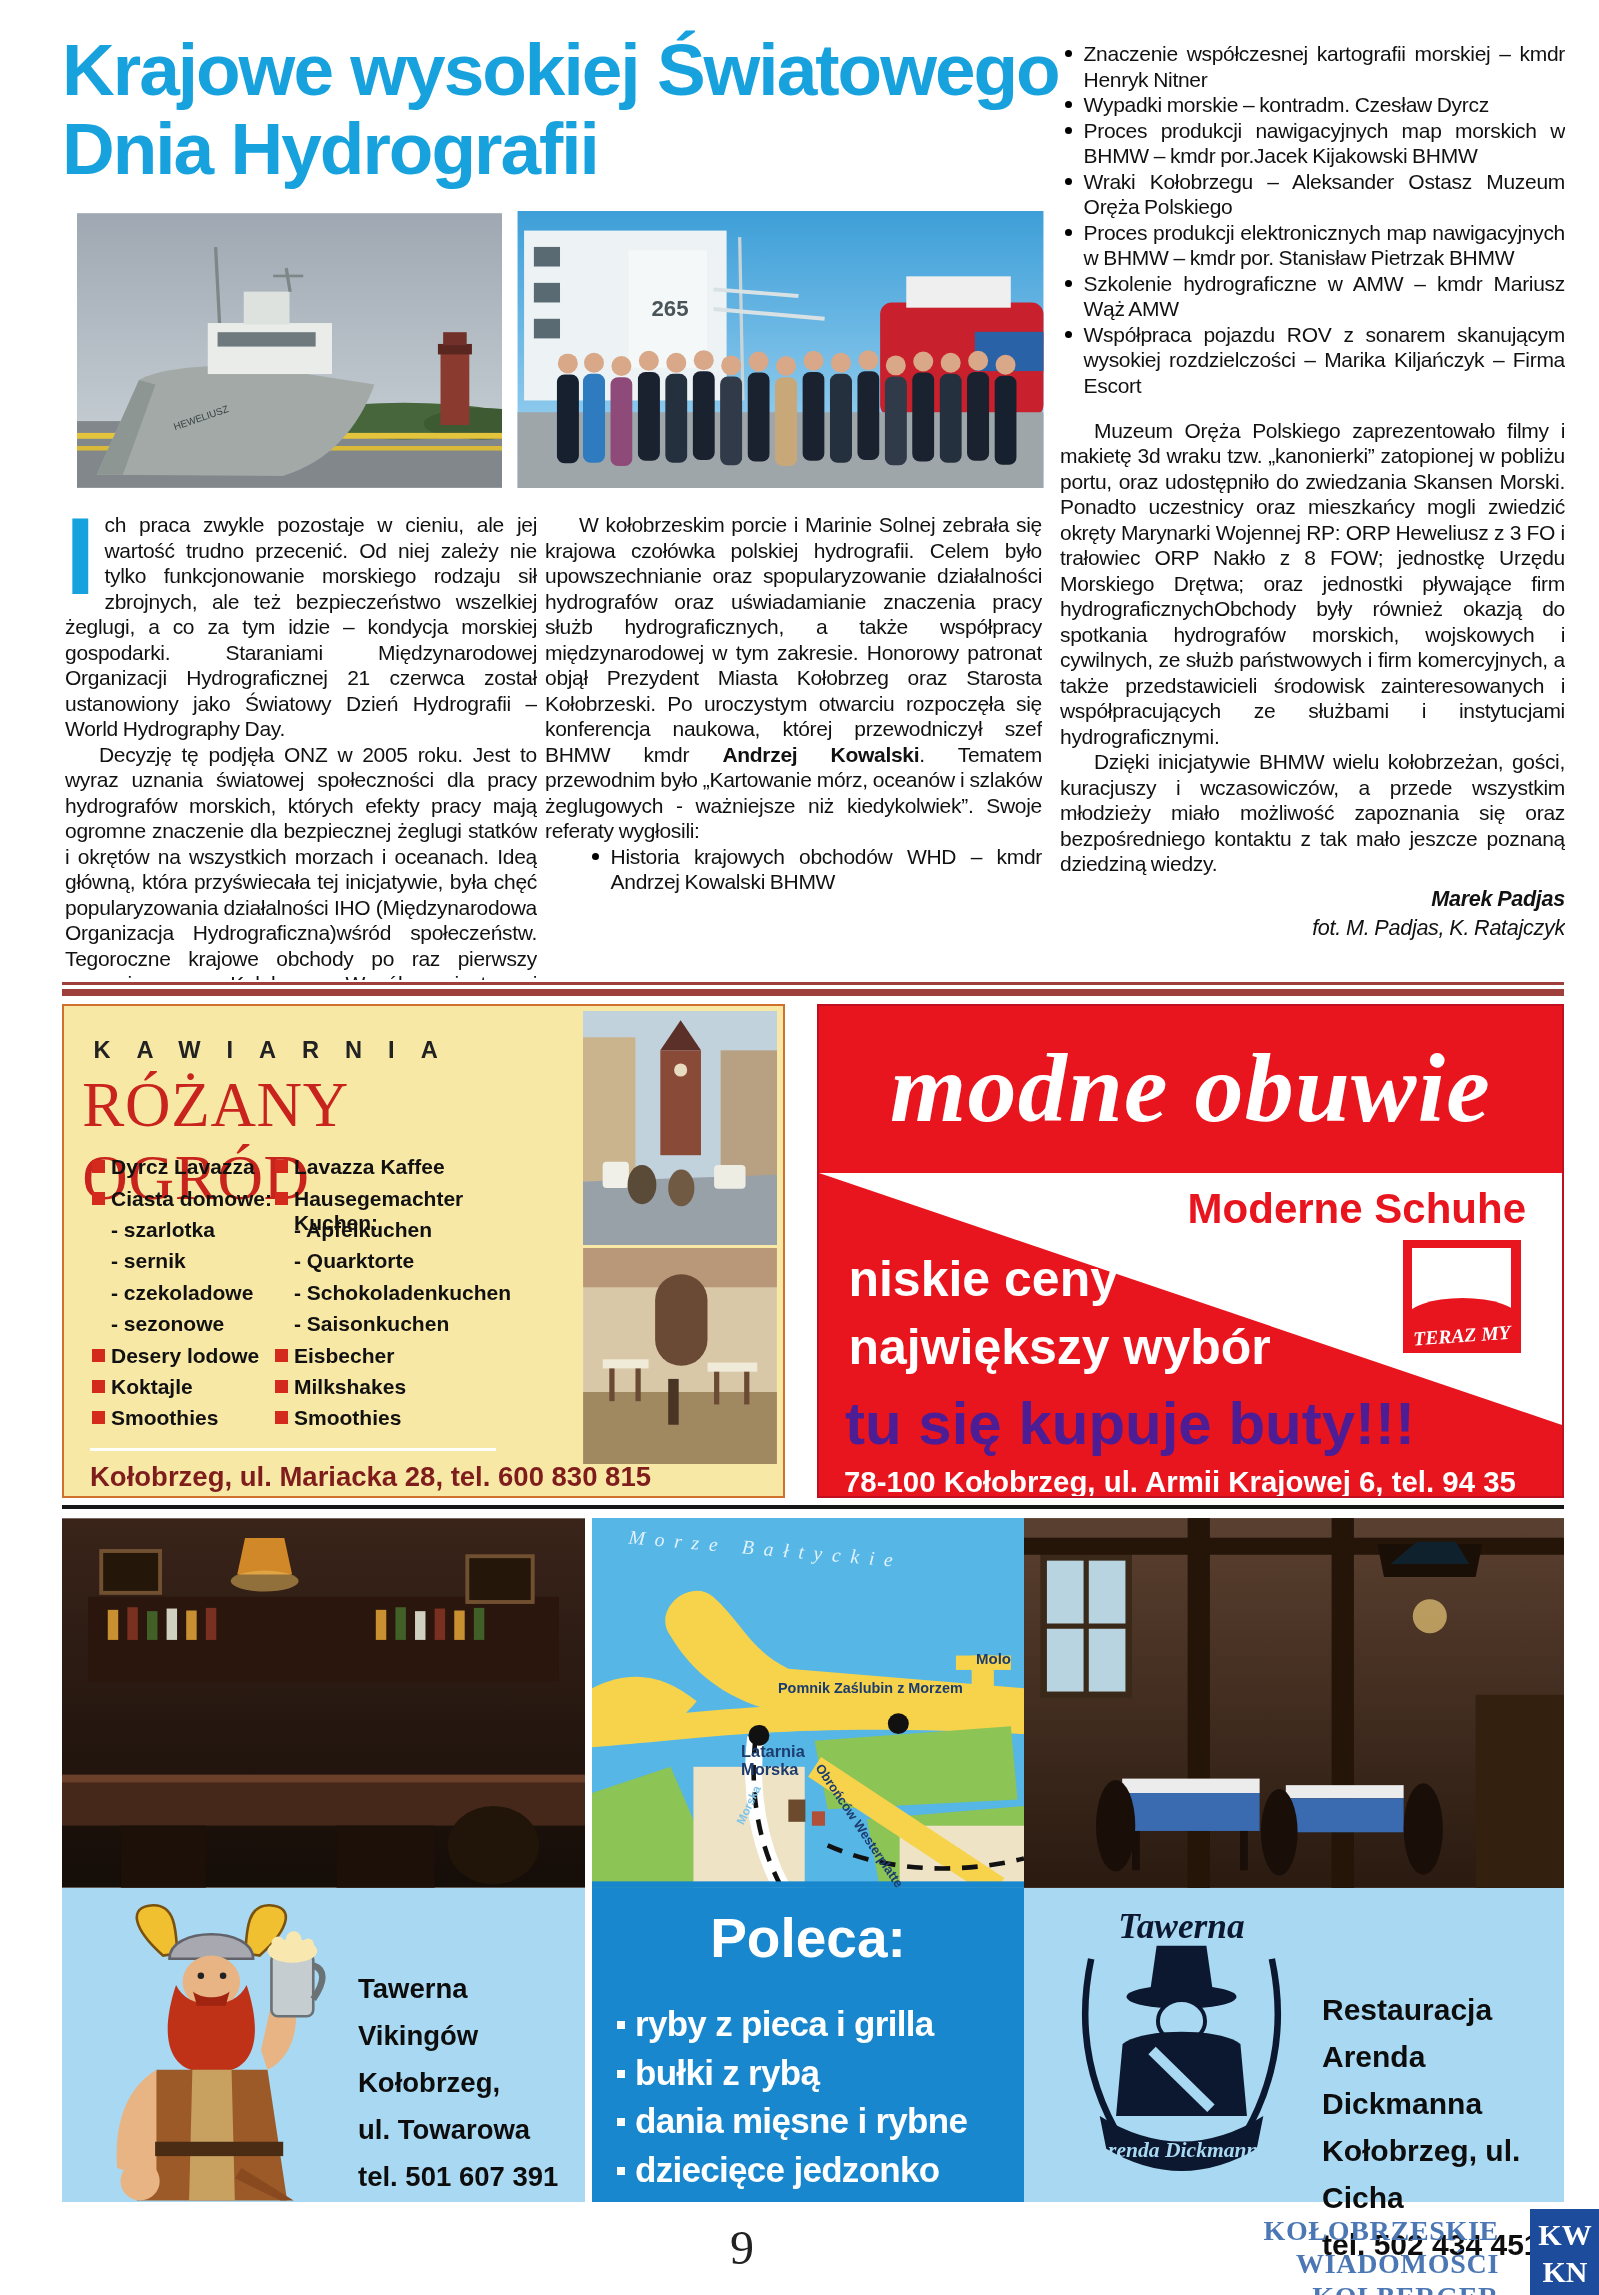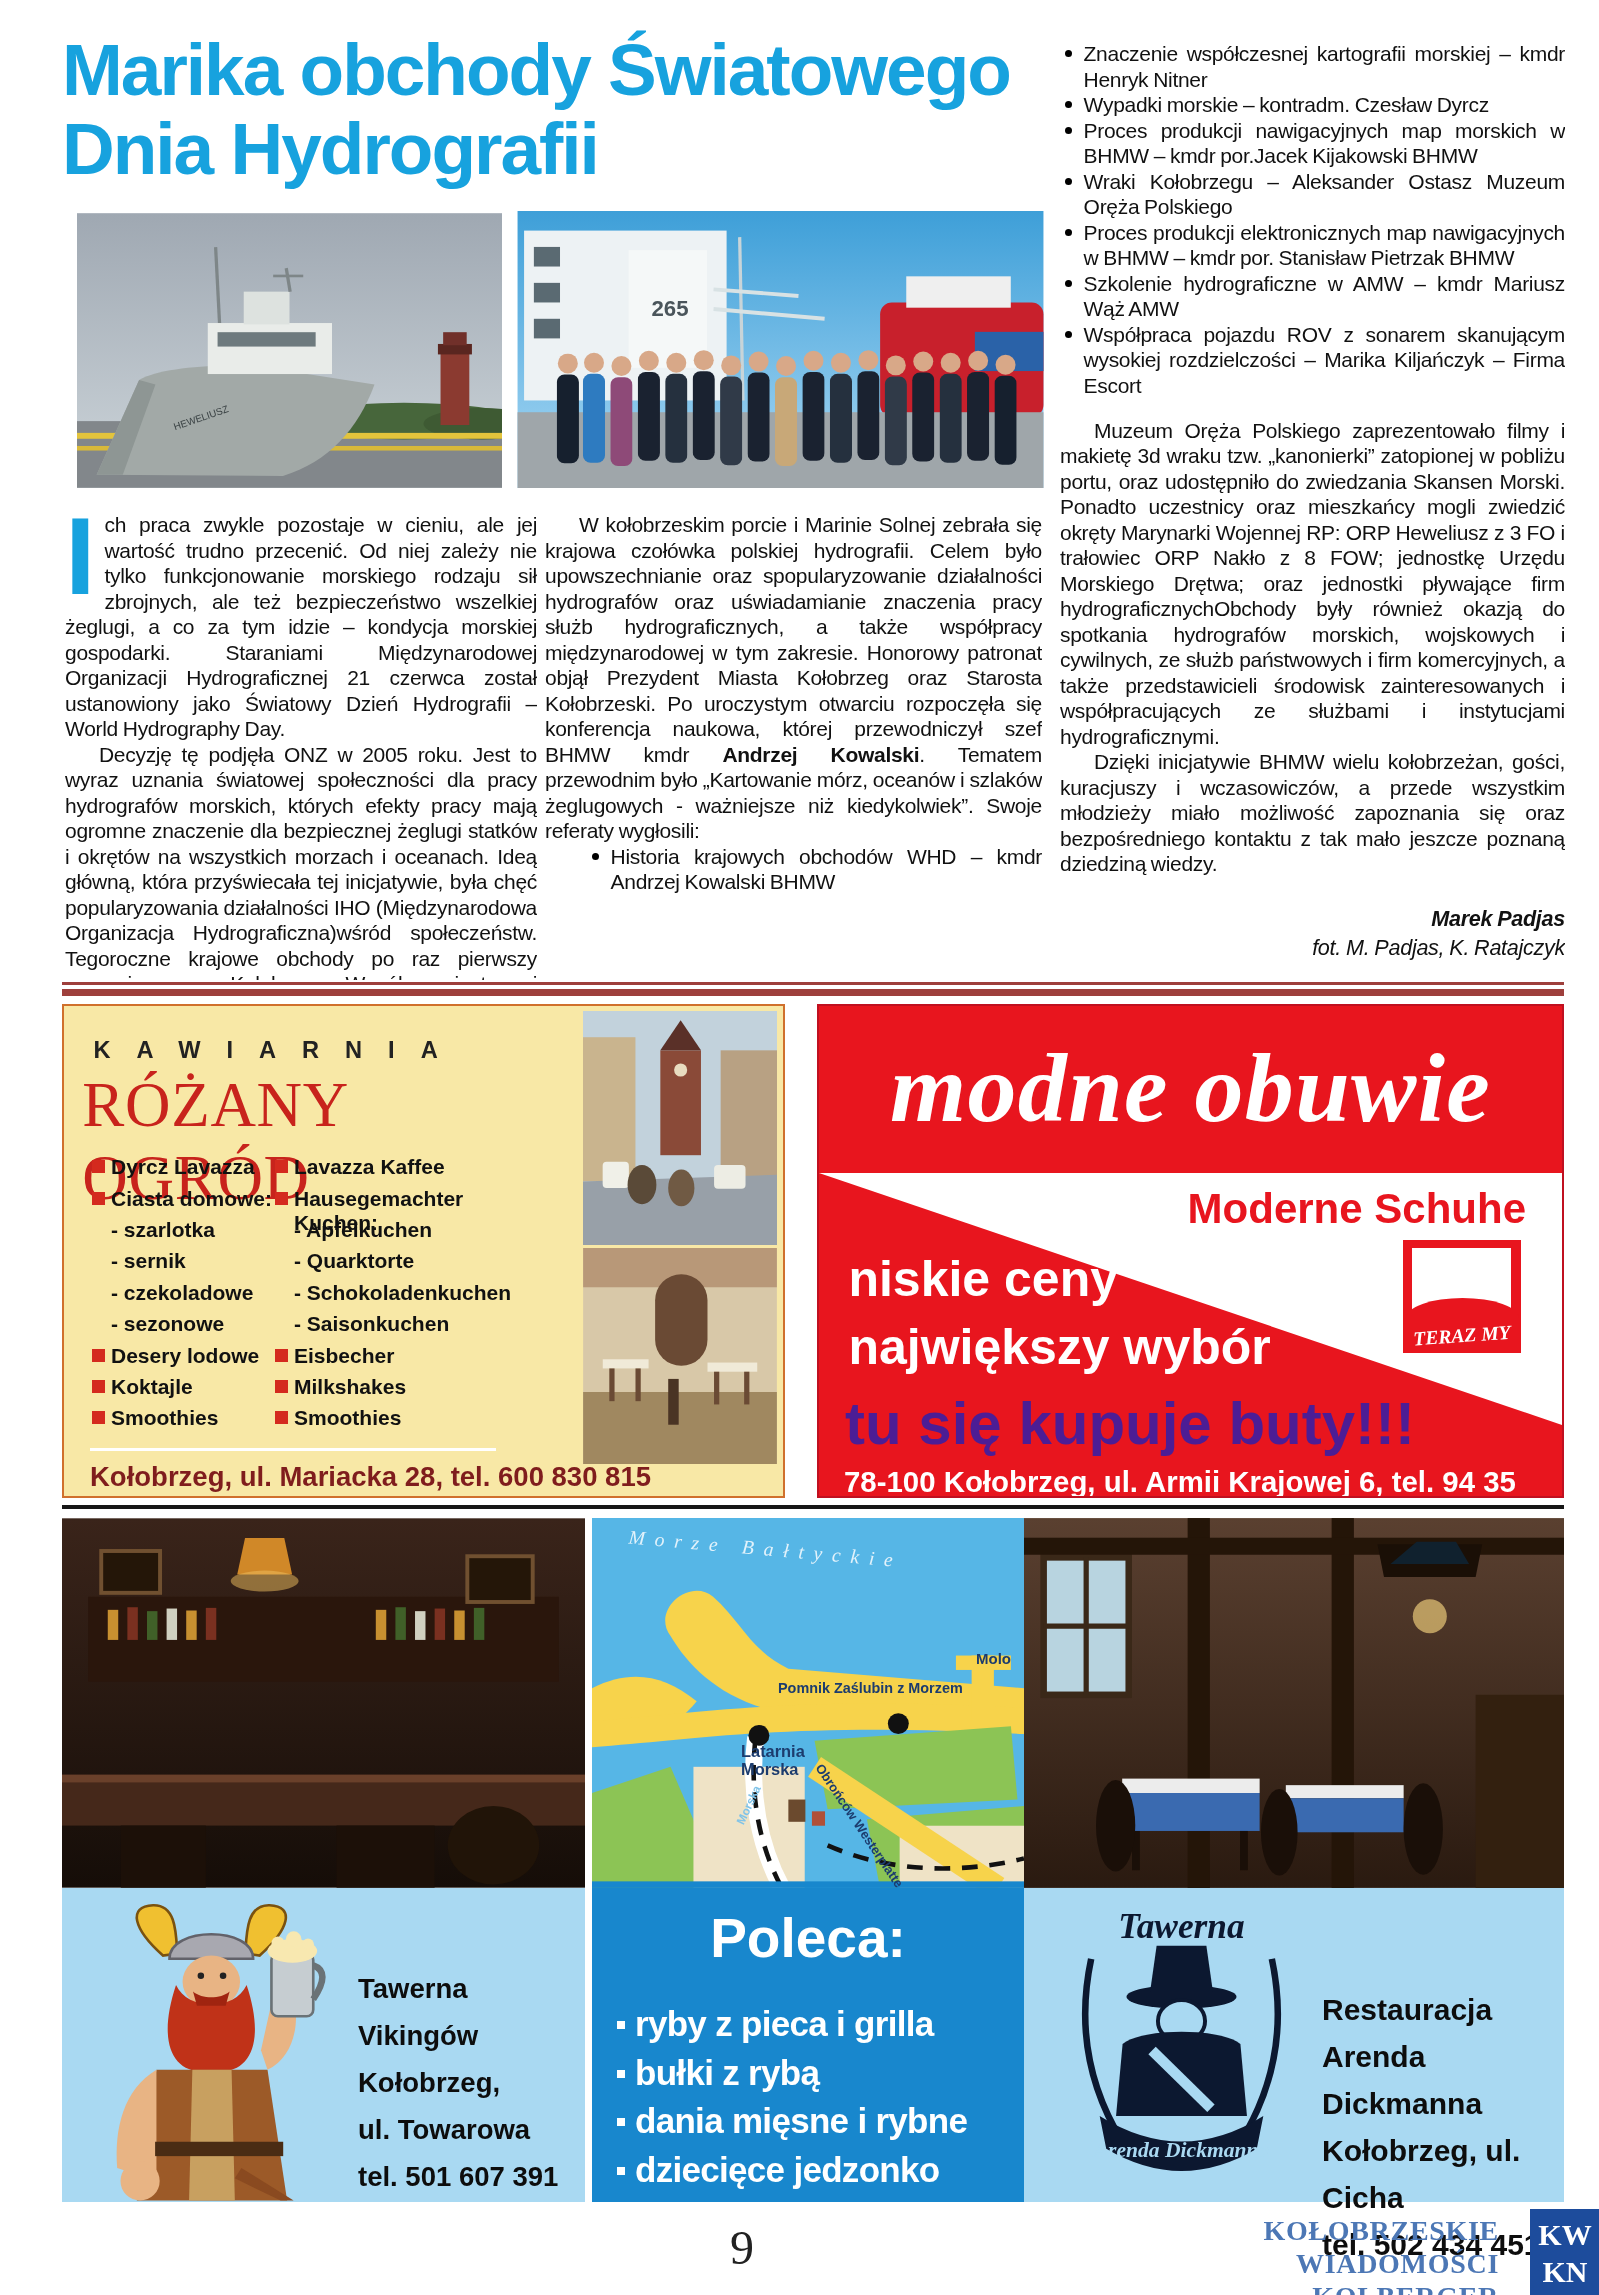--- a/index.html
+++ b/index.html
@@ -24,21 +24,21 @@
   .col1{left:65px;top:512px;width:472px;height:468px;overflow:hidden;}
   .col2{left:545px;top:512px;width:497px;height:468px;overflow:hidden;}
   .col3{left:1060px;top:41px;width:505px;height:940px;overflow:hidden;}
   .dropcap{float:left;color:#17A2DE;font-weight:bold;font-size:110px;line-height:77px;
            padding:5.2px 9.2px 0 0;}
   ul.blist{list-style:none;margin:0;padding:0;}
   ul.blist li{position:relative;padding-left:23.6px;margin:0;}
   ul.blist li .dot{position:absolute;left:5.2px;top:9.2px;width:7.2px;height:7.2px;
                    border-radius:50%;background:#000;}
   .col2 ul.blist li{margin-left:42px;}
-  .byline{margin-top:27px;text-align:right;font-style:italic;font-size:21.6px;line-height:29px;}
+  .byline{margin-top:7px;text-align:right;font-style:italic;font-size:21.6px;line-height:29px;}
   .byline .name{font-weight:bold;}
 
   
   .rule-m1{left:62px;top:982px;width:1502px;height:3.3px;background:#9E3F3C;}
   .rule-m2{left:62px;top:989px;width:1502px;height:6.5px;background:#9E3F3C;}
   .rule-black{left:62px;top:1505px;width:1502px;height:3.9px;background:#161616;}
 
   
   .cafe{left:62px;top:1004px;width:723px;height:494px;background:#F8E8A6;
         border:2.6px solid #D0702C;box-sizing:border-box;}
@@ -119,21 +119,21 @@
   .kwkn{left:1530px;top:2209px;width:70px;height:86px;background:#1D4C9C;color:#fff;
         text-align:center;font-family:"Liberation Serif",serif;font-weight:bold;
         font-size:30px;line-height:37px;padding-top:6.5px;box-sizing:border-box;}
 </style>
 </head>
 <body>
 
 <div class="page">
 
   <div class="abs headline">
-    <div>Marika obchody Światowego</div>
+    <div>Krajowe wysokiej Światowego</div>
     <div>Dnia Hydrografii</div>
   </div>
 
   <div class="abs photo photo-ship">
     <svg width="425" height="275" viewBox="0 0 650 420">
       <defs>
         <linearGradient id="sky1" x1="0" y1="0" x2="0" y2="1">
           <stop offset="0" stop-color="#9FA8B2"></stop>
             <stop offset="1" stop-color="#CDD5DA"></stop>
         </linearGradient>

